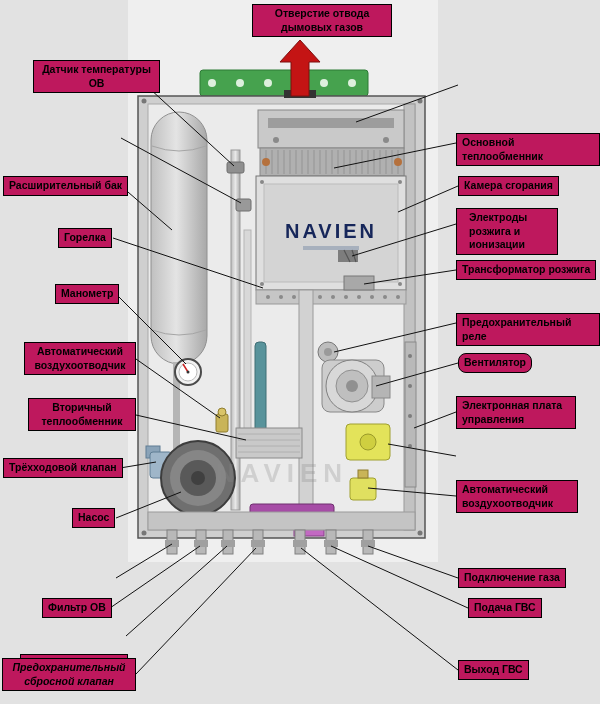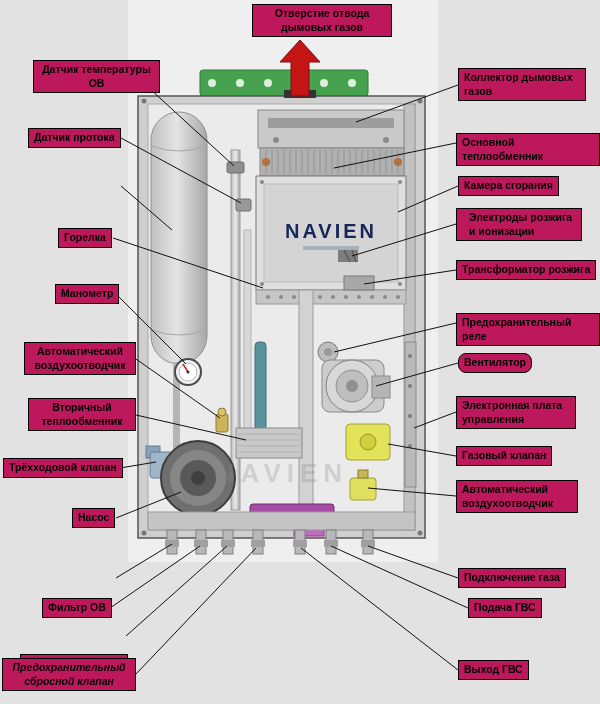--- a/index.html
+++ b/index.html
@@ -240,40 +240,38 @@
       <line x1="456" y1="496" x2="368" y2="488"></line>
       <line x1="458" y1="578" x2="368" y2="546"></line>
       <line x1="468" y1="608" x2="331" y2="546"></line>
       <line x1="458" y1="670" x2="301" y2="548"></line>
     </g>
   </svg>
 
   <div class="lbl" style="left:252px; top:4px; width:140px;">Отверстие отвода дымовых газов</div>
 
   <div class="lbl" style="left:33px; top:60px; width:127px;">Датчик температуры ОВ</div>
-  <div class="lbl" style="left:28px; top:128px;">Датчик протока</div>
+  <div class="lbl" style="left:3px; top:176px;">Расширительный бак</div>
   <div class="lbl" style="left:58px; top:228px;">Горелка</div>
   <div class="lbl" style="left:55px; top:284px;">Манометр</div>
   <div class="lbl" style="left:24px; top:342px; width:112px;">Автоматический воздухоотводчик</div>
   <div class="lbl" style="left:28px; top:398px; width:108px;">Вторичный теплообменник</div>
   <div class="lbl" style="left:3px; top:458px;">Трёхходовой клапан</div>
   <div class="lbl" style="left:72px; top:508px;">Насос</div>
 
   <div class="lbl" style="left:42px; top:598px;">Фильтр ОВ</div>
   <div class="lbl" style="left:20px; top:654px;">Вход ОВ (обратка)</div>
   <div class="lbl" style="left:2px; top:658px; width:134px;font-style:italic;">Предохранительный сбросной клапан</div>
 
-  <div class="lbl lbl-r" style="left:458px; top:68px; width:128px;">Коллектор дымовых газов</div>
   <div class="lbl lbl-r" style="left:456px; top:133px;">Основной теплообменник</div>
   <div class="lbl lbl-r" style="left:458px; top:176px;">Камера сгорания</div>
-  <div class="lbl lbl-r" style="left:456px; top:208px; width:126px;padding-left:12px;">Электроды розжига и ионизации</div>
+  <div class="lbl lbl-r" style="left:456px; top:208px; width:102px;padding-left:12px;">Электроды розжига и ионизации</div>
   <div class="lbl lbl-r" style="left:456px; top:260px;">Трансформатор розжига</div>
   <div class="lbl lbl-r" style="left:456px; top:313px;">Предохранительный реле</div>
   <div class="lbl lbl-r" style="left:458px; top:353px;border-radius:8px;">Вентилятор</div>
   <div class="lbl lbl-r" style="left:456px; top:396px; width:120px;">Электронная плата управления</div>
-  <div class="lbl lbl-r" style="left:456px; top:446px;">Газовый клапан</div>
   <div class="lbl lbl-r" style="left:456px; top:480px; width:122px;">Автоматический воздухоотводчик</div>
 
   <div class="lbl lbl-r" style="left:458px; top:568px;">Подключение газа</div>
   <div class="lbl lbl-r" style="left:468px; top:598px;">Подача ГВС</div>
   <div class="lbl lbl-r" style="left:458px; top:660px;">Выход ГВС</div>
 
 </div>
 
 </body></html>

